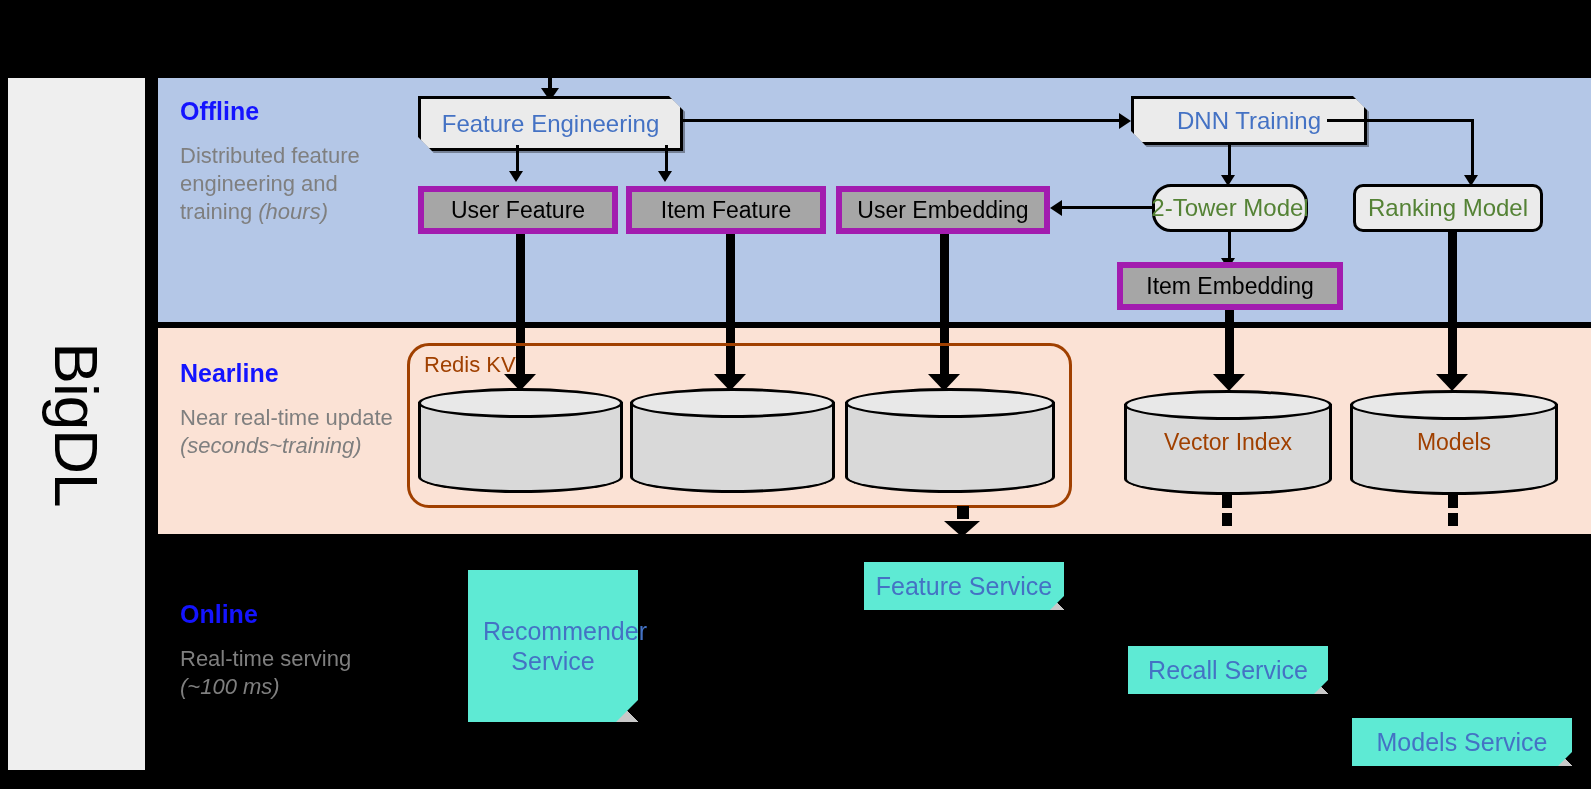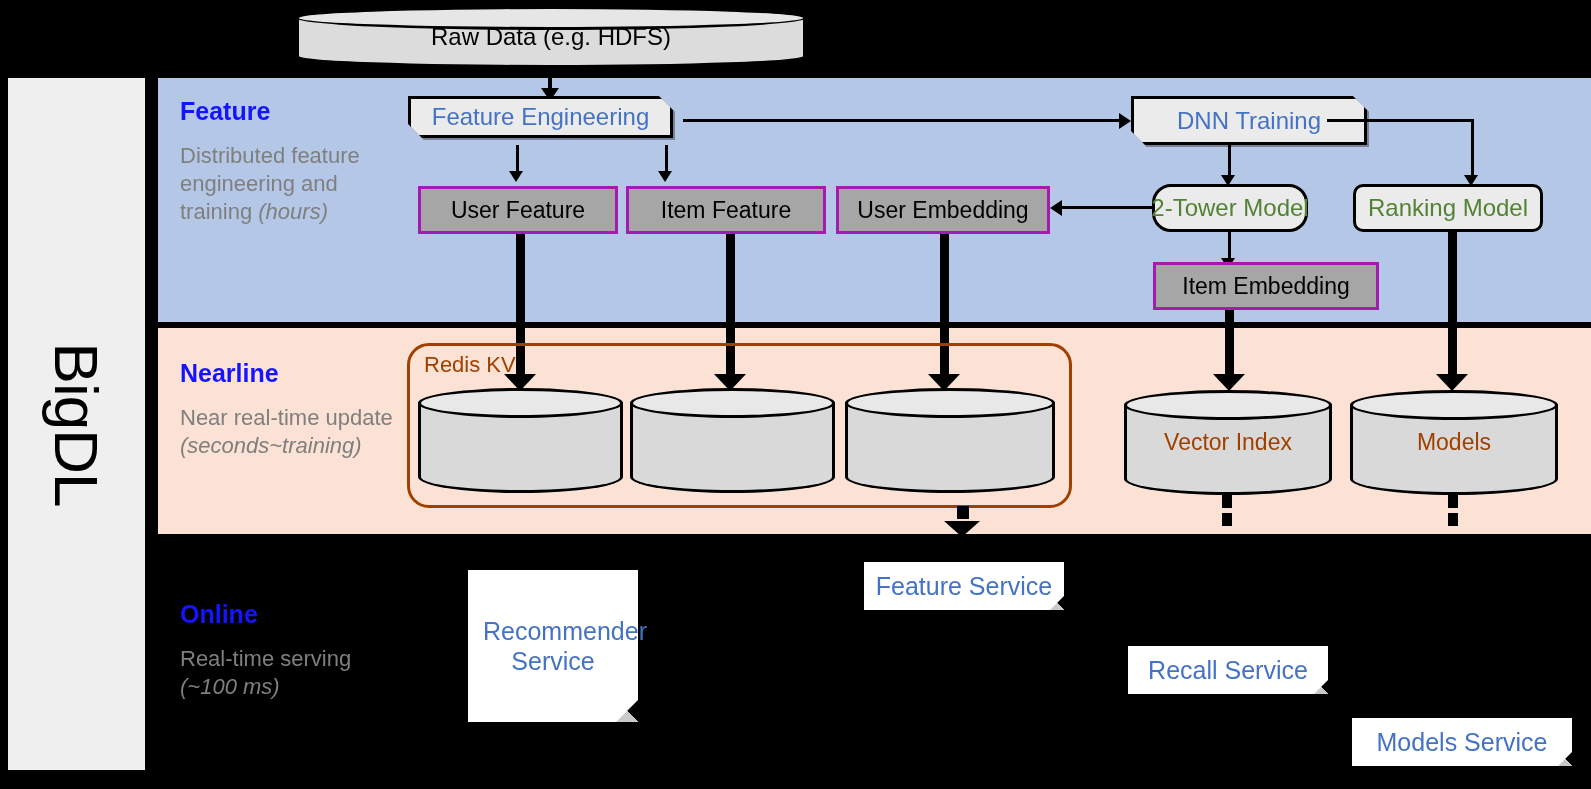--- a/index.html
+++ b/index.html
@@ -63,21 +63,21 @@
     position:absolute;
     display:flex; align-items:center; justify-content:center;
     text-align:center;
     line-height:1.15;
     white-space:nowrap;
   }
 
   
   .box-gray {
     background:#a6a6a6;
-    border:3px solid #a21caf;
+    border:6px solid #a21caf;
     color:#000;
     font-size:23px;
   }
 
   
   .box-card {
     background:#ebebeb;
     border:3px solid #000;
     font-size:24px;
     clip-path:polygon(0 0, calc(100% - 14px) 0, 100% 14px, 100% 100%, 14px 100%, 0 calc(100% - 14px));
@@ -162,21 +162,21 @@
   .arrowhead-right {
     position:absolute; width:0; height:0;
     border-top:8px solid transparent;
     border-bottom:8px solid transparent;
     border-left:12px solid #000;
   }
 
   
   .doc {
     position:absolute;
-    background:#ffffff;
+    background:#5eead4;
     display:flex; align-items:center; justify-content:center;
     text-align:center;
     color:#4472c4;
     font-size:25px;
     line-height:1.22;
   }
   .doc .fold {
     position:absolute; right:0; bottom:0;
     width:22px; height:22px;
     background:linear-gradient(225deg,#000 0 48%, #c9c9c9 48% 100%);
@@ -193,37 +193,32 @@
 <div id="stage">
 
   <div class="band" id="band-offline"></div>
   <div class="band" id="band-nearline"></div>
   <div class="band" id="band-online"></div>
 
   <div id="bigdl-rail">
     <div id="bigdl-label">BigDL</div>
   </div>
 
-  <div class="band-title" id="offline-title">Feature</div>
+  <div class="band-title" id="offline-title">Offline</div>
   <div class="band-sub" id="offline-sub">Distributed feature engineering and training <em>(hours)</em></div>
   <div class="band-title" id="nearline-title">Nearline</div>
   <div class="band-sub" id="nearline-sub">Near real-time update <em>(seconds~training)</em></div>
   <div class="band-title" id="online-title">Online</div>
   <div class="band-sub" id="online-sub">Real-time serving <em>(~100 ms)</em></div>
 
-  <div class="cyl" id="rawdata">
-    <div class="body"></div>
-    <div class="top"></div>
-    <div class="cap-label">Raw Data (e.g. HDFS)</div>
-  </div>
 
   <div class="ln" style="left:548px; top:68px; width:4px; height:22px;"></div>
   <div class="arrowhead-down" style="left:541px; top:88px;"></div>
 
-  <div class="box-card-wrap" style="left:408px; top:96px; width:265px; height:42px;">
+  <div class="box-card-wrap" style="left:418px; top:96px; width:265px; height:55px;">
     <div class="box-card node txt-blue">Feature Engineering</div>
   </div>
 
   <div class="box-card-wrap" style="left:1131px; top:96px; width:236px; height:49px;">
     <div class="box-card node txt-blue">DNN Training</div>
   </div>
 
   <div class="ln" style="left:683px; top:119px; width:436px; height:3px;"></div>
   <div class="arrowhead-right" style="left:1119px; top:113px;"></div>
 
@@ -256,21 +251,21 @@
   <div class="node box-round txt-green" style="left:1353px; top:184px; width:190px; height:48px;">
     <span>Ranking Model</span>
   </div>
 
   <div class="ln" style="left:1062px; top:206px; width:90px; height:3px;"></div>
   <div class="arrowhead-left" style="left:1050px; top:200px;"></div>
 
   <div class="ln" style="left:1228px; top:232px; width:3px; height:28px;"></div>
   <div class="arrowhead-down thin" style="left:1221px; top:258px;"></div>
 
-  <div class="node box-gray" style="left:1117px; top:262px; width:226px; height:48px;margin-left:36px;">
+  <div class="node box-gray" style="left:1117px; top:262px; width:226px; height:48px;">
     <span>Item Embedding</span>
   </div>
 
   <div class="ln" style="left:516px; top:234px; width:9px; height:148px;"></div>
   <div class="arrowhead-down fat" style="left:504px; top:374px;"></div>
 
   <div class="ln" style="left:726px; top:234px; width:9px; height:148px;"></div>
   <div class="arrowhead-down fat" style="left:714px; top:374px;"></div>
 
   <div class="ln" style="left:940px; top:234px; width:9px; height:148px;"></div>

